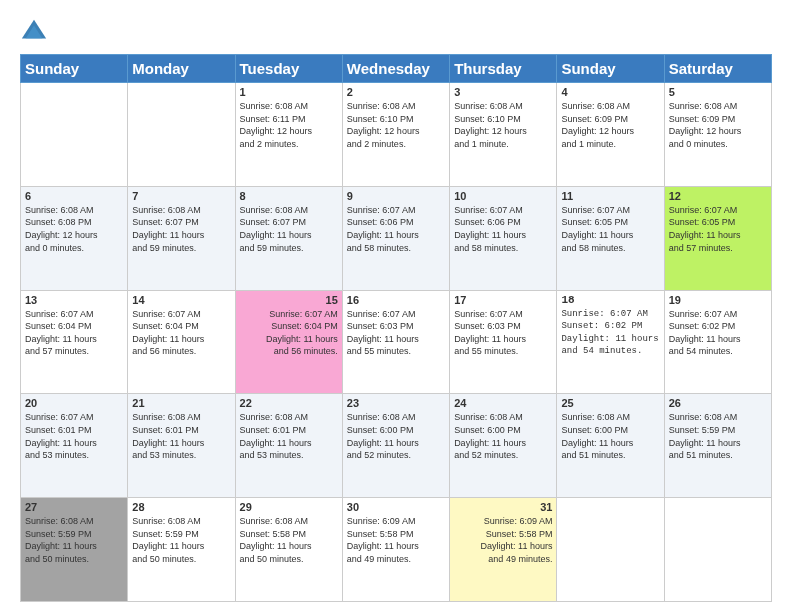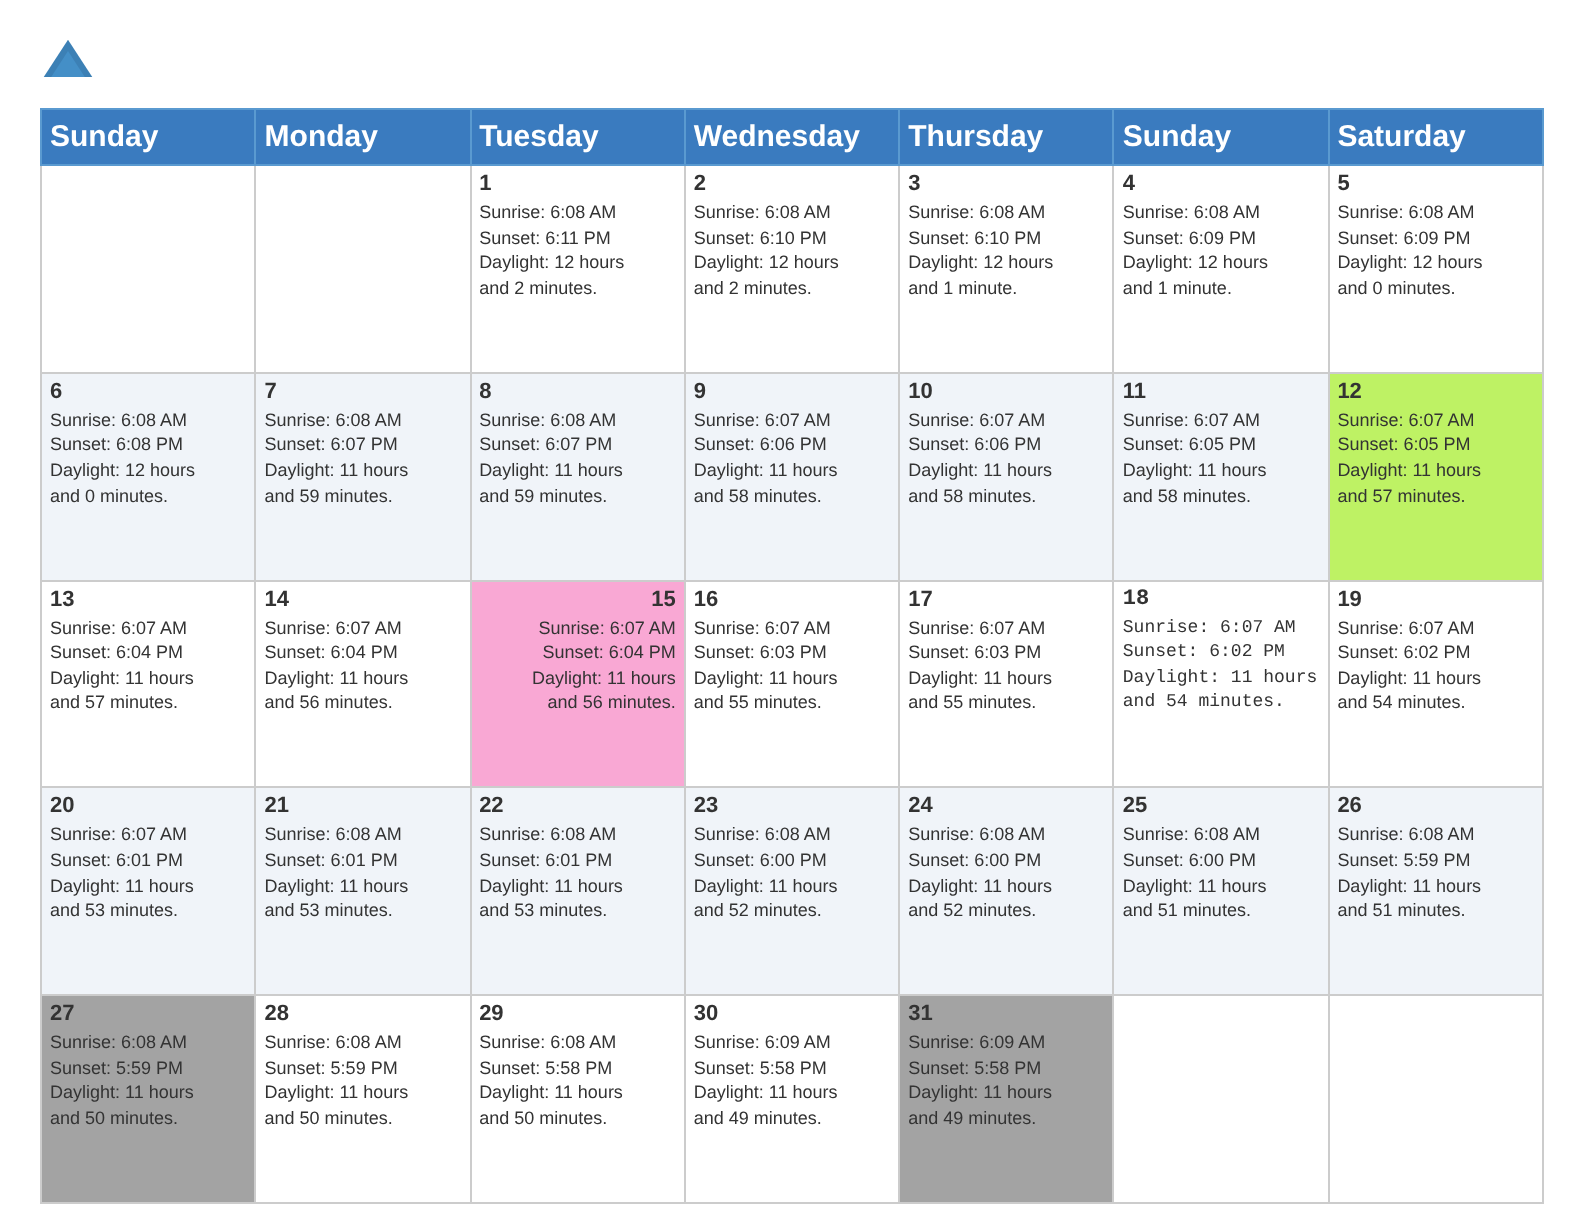--- a/index.html
+++ b/index.html
@@ -353,21 +353,21 @@
 Daylight: 11 hours
 and 50 minutes.</div>
           </td>
           <td style="background: rgb(255, 255, 255);">
             <span class="day-num">30</span>
             <div class="day-info" style="white-space: pre-line;">Sunrise: 6:09 AM
 Sunset: 5:58 PM
 Daylight: 11 hours
 and 49 minutes.</div>
           </td>
-          <td style="background: #a3a3a3;">
+          <td style="background: #fef9c3; text-align: right;">
             <span class="day-num">31</span>
             <div class="day-info" style="white-space: pre-line;">Sunrise: 6:09 AM
 Sunset: 5:58 PM
 Daylight: 11 hours
 and 49 minutes.</div>
           </td>
           <td class="empty-cell" style="background: rgb(255, 255, 255);"></td>
           <td class="empty-cell" style="background: rgb(255, 255, 255);"></td>
         </tr>
       </tbody>

